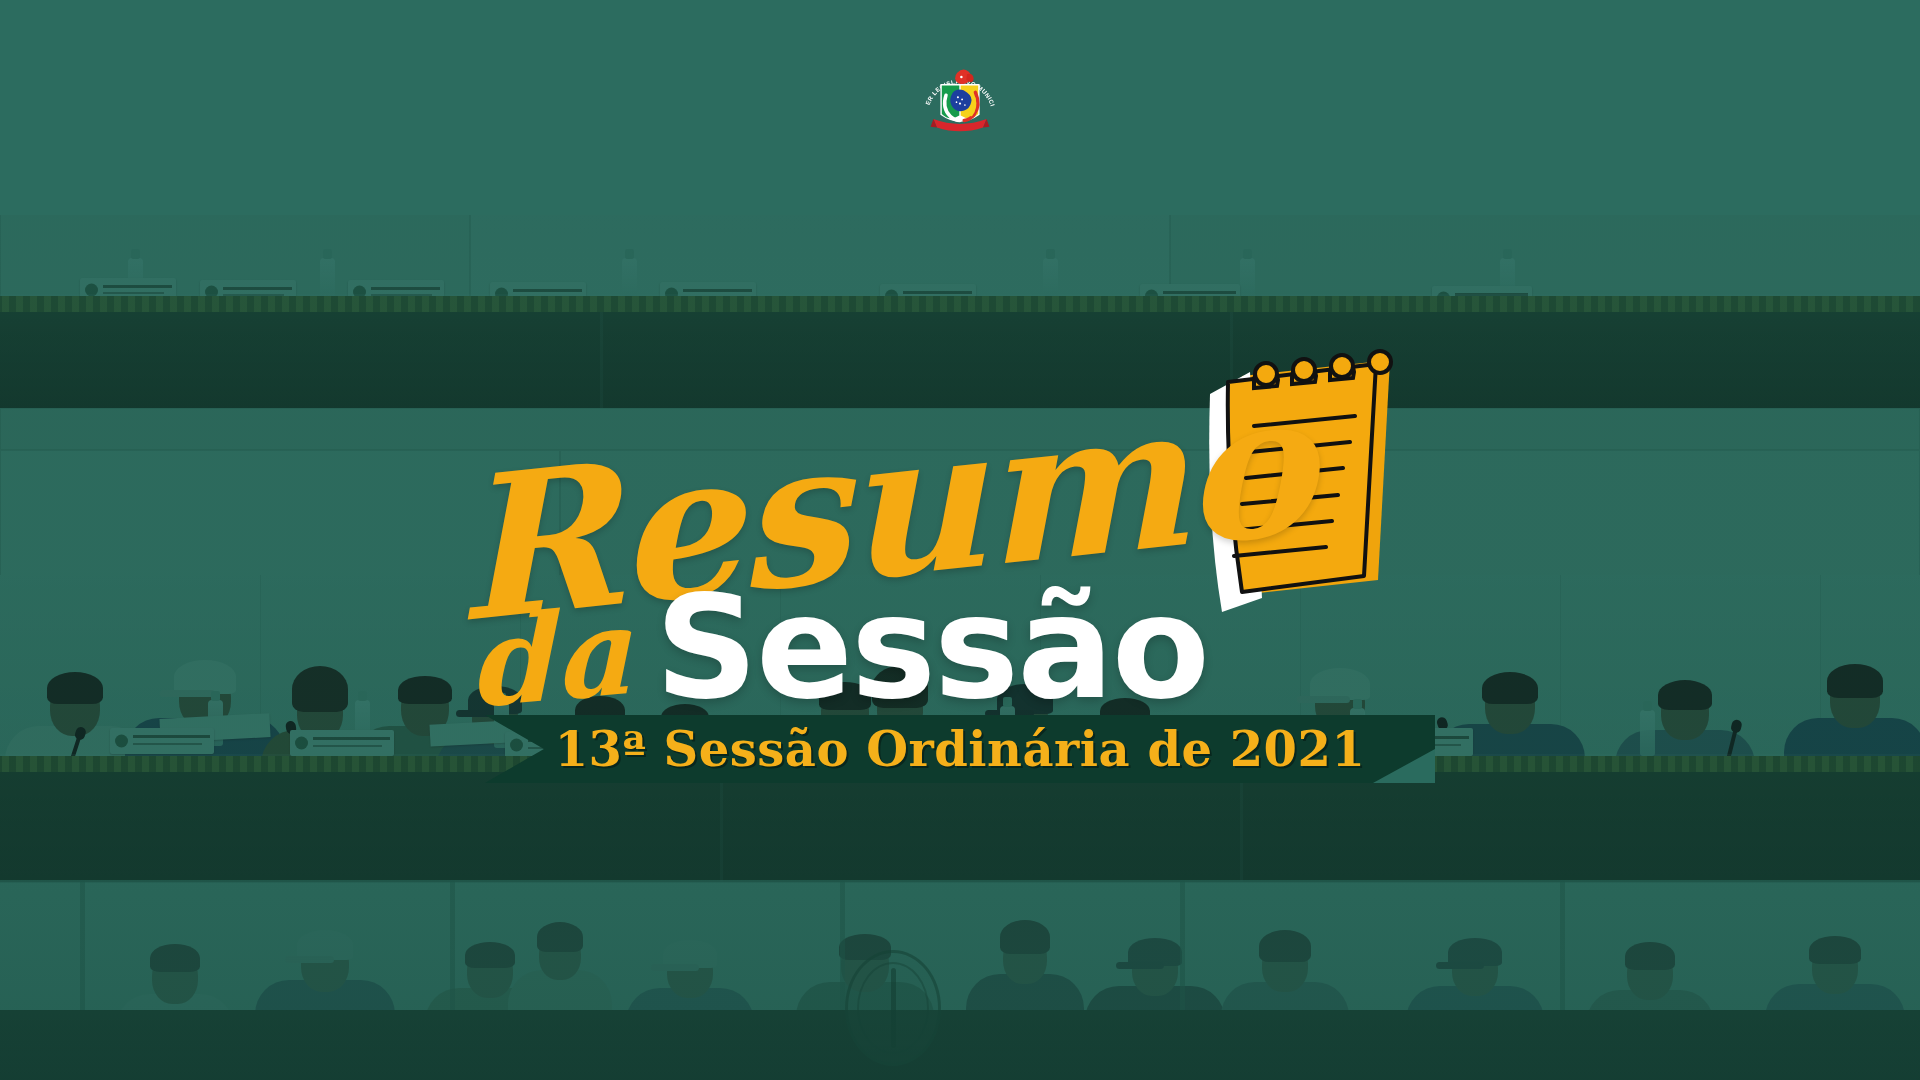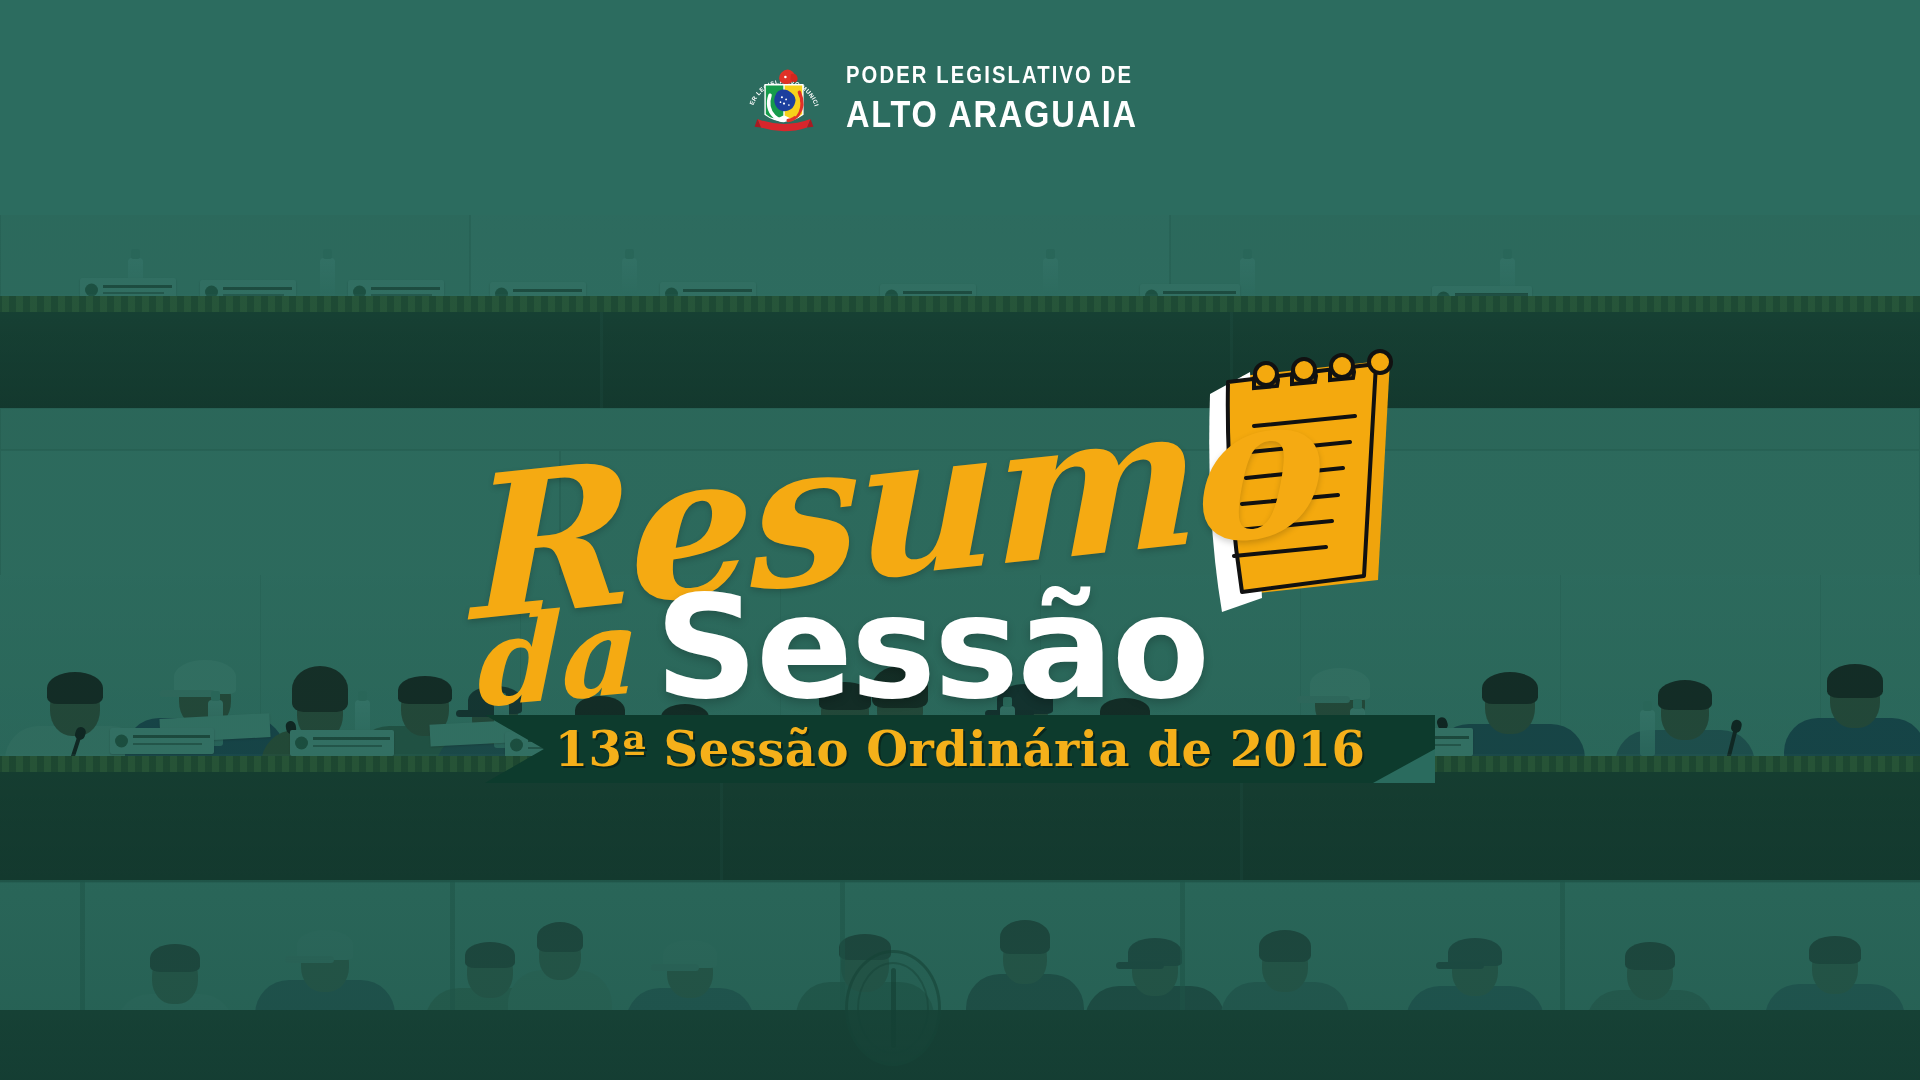--- a/index.html
+++ b/index.html
@@ -681,24 +681,20 @@
         <path d="M40,56 q-6,18 6,30 q6,6 14,6" stroke="#ffffff" stroke-width="5" fill="none" stroke-linecap="round"></path>
         <path d="M82,52 q8,18 -2,32 q-6,7 -14,8" stroke="#e03127" stroke-width="5" fill="none" stroke-linecap="round"></path>
         <path d="M80,60 q4,14 -4,24" stroke="#f6d11b" stroke-width="4" fill="none" stroke-linecap="round"></path>
 
         <path d="M22,90 q38,14 76,0 l-5,12 q-33,11 -66,0 z" fill="#d8262c"></path>
         <path d="M22,90 l-4,11 l9,1 z" fill="#a81a21"></path>
         <path d="M98,90 l4,11 l-9,1 z" fill="#a81a21"></path>
       </svg>
     </div>
 
-    <div class="header-text">
-      <div class="header-top">PODER LEGISLATIVO DE</div>
-      <div class="header-bottom">ALTO ARAGUAIA</div>
-    </div>
   </div>
 
   <div class="notepad">
     <svg viewBox="0 0 240 270" width="240" height="270" aria-hidden="true">
 
       <path d="M62,28 L210,12 L198,232 L70,246 Z" fill="#f0a40c"></path>
 
       <path d="M30,46 L70,24 L82,250 L42,264 Q26,170 30,46 Z" fill="#ffffff"></path>
 
       <path d="M48,34 L196,16 L184,228 L62,244 Q46,140 48,34 Z" fill="#f4a90e" stroke="#111111" stroke-width="4" stroke-linejoin="round"></path>
@@ -724,16 +720,16 @@
     </svg>
   </div>
 
   <div class="title-block">
     <div class="script-resumo">Resumo</div>
     <div class="script-da">da</div>
     <div class="word-sessao">Sessão</div>
   </div>
 
   <div class="ribbon">
-    <span class="ribbon-text">13ª Sessão Ordinária de 2016</span>
+    <span class="ribbon-text">13ª Sessão Ordinária de 2021</span>
   </div>
 
 </div>
 
 </body></html>

